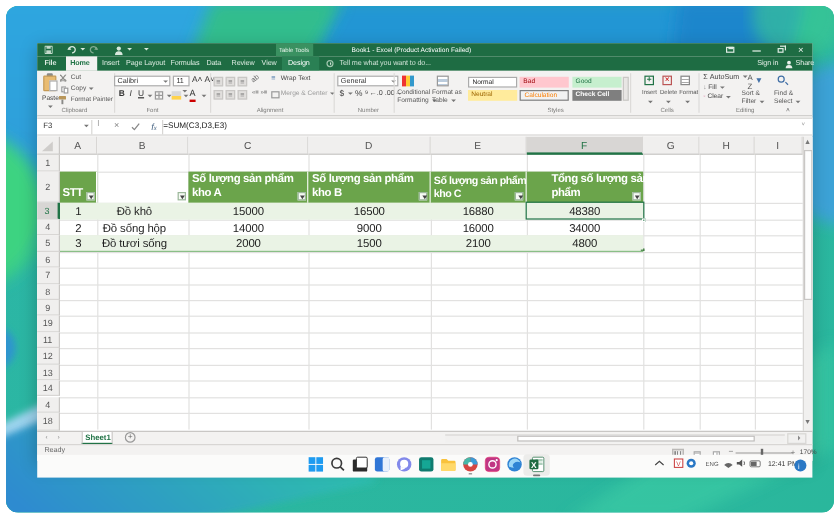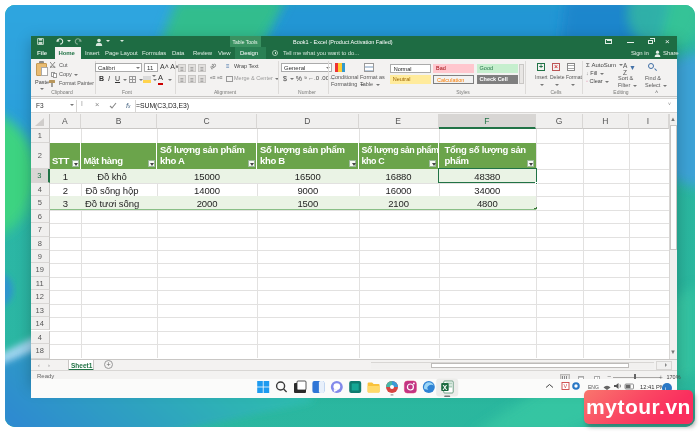--- a/index.html
+++ b/index.html
@@ -297,34 +297,31 @@
         <div class="hl" style="top:149.3px"></div>
         <div class="hl" style="top:162.8px"></div>
         <div class="hl" style="top:176.2px"></div>
         <div class="hl" style="top:189.7px"></div>
         <div class="hl" style="top:203.1px"></div>
         <div class="hl" style="top:216.6px"></div>
         <div class="hl" style="top:230.0px"></div>
         <div class="th" style="left:18.5px;top:29.0px;width:31.5px;height:26.0px;border-right:1px solid #fff;">
             <span style="position:absolute;left:2.5px;bottom:3px">STT</span>
           </div>
-        <div class="th" style="left:50px;top:29.0px;width:76px;height:26.0px;border-right:1px solid #fff;">
-            <span style="position:absolute;left:2.5px;bottom:3px">Mặt hàng</span>
-          </div>
         <div class="th" style="left:126px;top:29.0px;width:100px;height:26.0px;border-right:1px solid #fff;">
             <span style="position:absolute;left:3px;bottom:2px;line-height:10.8px">Số lượng sản phẩm<br>kho A</span>
           </div>
         <div class="th" style="left:226px;top:29.0px;width:101.5px;height:26.0px;border-right:1px solid #fff;">
             <span style="position:absolute;left:3px;bottom:2px;line-height:10.8px">Số lượng sản phẩm<br>kho B</span>
           </div>
         <div class="th" style="left:327.5px;top:29.0px;width:80px;height:26.0px;border-right:1px solid #fff;">
             <span style="position:absolute;left:3px;bottom:2px;line-height:10.8px;font-size:8.9px;letter-spacing:-0.4px">Số lượng sản phẩm<br>kho C</span>
           </div>
         <div class="th" style="left:407.5px;top:29.0px;width:97.5px;height:26.0px;">
-            <span style="position:absolute;left:6px;bottom:2px;line-height:10.8px">Tổng số lượng sản<br>phẩm</span>
+            <span style="position:absolute;left:21px;bottom:2px;line-height:10.8px">Tổng số lượng sản<br>phẩm</span>
           </div>
         <div class="fbtn" style="left:40.5px;top:46.0px"></div>
         <div class="fbtn" style="left:116.5px;top:46.0px"></div>
         <div class="fbtn" style="left:216.5px;top:46.0px"></div>
         <div class="fbtn" style="left:318px;top:46.0px"></div>
         <div class="fbtn" style="left:398px;top:46.0px"></div>
         <div class="fbtn" style="left:495.5px;top:46.0px"></div>
         <div class="abs band" style="left:18.5px;top:55.2px;width:486.5px;height:13.45px"></div>
         <div class="abs band" style="left:18.5px;top:82.1px;width:486.5px;height:13.45px"></div>
         <div class="abs" style="left:18.5px;top:94.8px;width:486.5px;height:1px;background:#8abf87"></div>
@@ -488,14 +485,13 @@
         <path d="M583 7 L585 7 L587.5 5 L587.5 11 L585 9 L583 9 Z" fill="#555"></path>
           <path d="M589 6.5 A3 3 0 0 1 589 9.5" fill="none" stroke="#555" stroke-width="0.8"></path>
         <rect x="594" y="6" width="8.5" height="5" rx="1" fill="none" stroke="#666" stroke-width="0.7"></rect>
         <rect x="594.7" y="6.7" width="4.8" height="3.6" fill="#666"></rect>
         <text x="609" y="10.5" font-size="5.8" fill="#333">12:41 PM</text>
         <circle cx="636" cy="10" r="5" fill="#2a78c5"></circle>
         <text x="634" y="12.5" font-size="6" fill="#fff">i</text>
       </svg>
     </div>
   </div>
-  <div id="logo"><span>mytour.vn</span></div>
 </div>
 
 </body></html>

